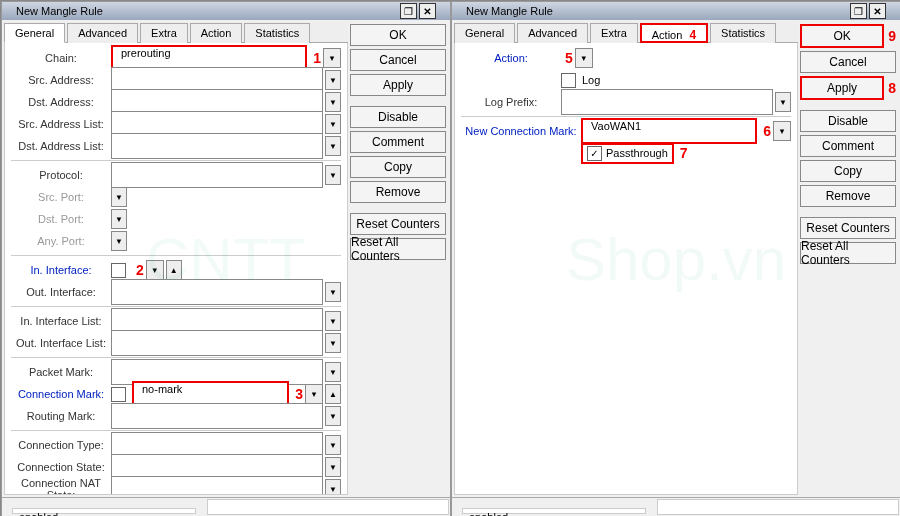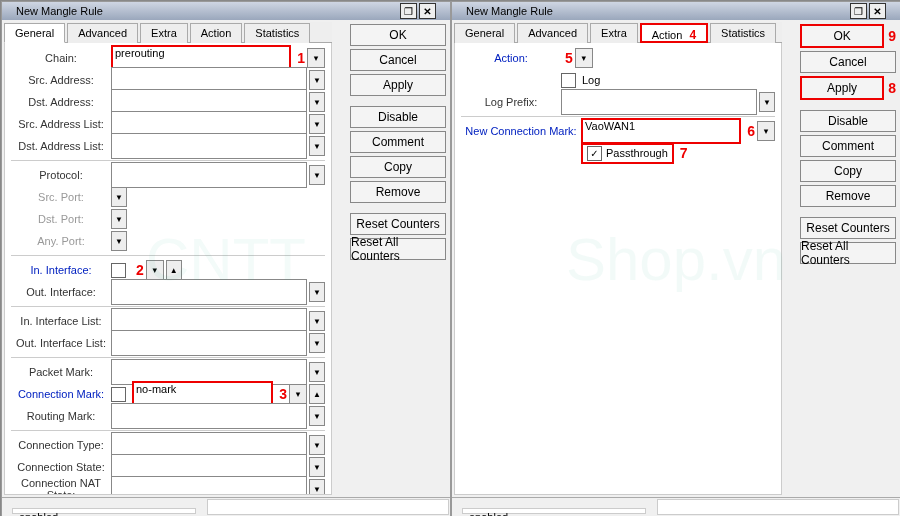--- a/index.html
+++ b/index.html
@@ -2,31 +2,31 @@
 <html><head>
 <meta charset="utf-8">
 <style>
   html,body{margin:0;padding:0;font-family:Tahoma,Arial,sans-serif;font-size:11px;background:#fff;color:#000}
   .wrap{display:flex;width:900px;height:516px;border:1px solid #888}
   .win{flex:1;display:flex;flex-direction:column;border:1px solid #999;background:#f0f0f0;position:relative;overflow:hidden}
   .titlebar{background:linear-gradient(#cfd6e3,#9aa7bc);color:#000;height:18px;display:flex;align-items:center;padding:0 14px;font-size:11px;justify-content:space-between}
   .tb-btns{display:flex;gap:2px}
   .tb-btn{width:15px;height:14px;border:1px solid #333;background:#eee;display:flex;align-items:center;justify-content:center;font-size:10px;cursor:pointer}
   .tb-btn.close{font-weight:bold}
-  .client{flex:1;display:flex;padding:2px;gap:16px;overflow:hidden}
+  .client{flex:1;display:flex;padding:2px;gap:0;overflow:hidden}
   .formarea{flex:1;display:flex;flex-direction:column;background:#f0f0f0}
   .tabs{display:flex;border-bottom:1px solid #aaa;background:#eee;height:20px}
   .tab{padding:3px 10px;border:1px solid #aaa;border-bottom:none;background:#eee;margin-right:2px;cursor:pointer;position:relative;top:1px}
   .tab.active{background:#fff;border-bottom:1px solid #fff}
   .form-inner{flex:1;background:#fff;border:1px solid #ccc;border-top:none;padding:4px 6px;overflow:auto}
   .row{display:flex;align-items:center;height:22px}
   .row label{width:100px;text-align:center;color:#333}
   .row label.blue{color:#0020c0}
   .row .field{flex:1;display:flex;align-items:center;gap:2px}
-  .combo,.txt{height:26px;border:1px solid #888;background:#fff;padding:0 2px;flex:1;min-width:40px;box-sizing:border-box}
+  .combo,.txt{height:26px;border:1px solid #888;background:#fff;padding:0 8px;flex:1;min-width:40px;box-sizing:border-box}
   .drop-btn{width:16px;height:18px;border:1px solid #888;background:#eee;display:flex;align-items:center;justify-content:center;font-size:9px;cursor:pointer}
   .arrow-btn{width:14px;height:18px;border:1px solid #888;background:#eee;display:flex;align-items:center;justify-content:center;font-size:8px;cursor:pointer}
   .sep{height:1px;background:#ccc;margin:3px 0}
   .buttons{width:96px;display:flex;flex-direction:column;gap:3px;padding:2px}
   .btn{height:20px;border:1px solid #888;background:#f4f4f4;display:flex;align-items:center;justify-content:center;cursor:pointer;font-size:12px}
   .status{height:18px;border-top:1px solid #aaa;display:flex;background:#f0f0f0}
   .status-cell{border:1px solid #ccc;padding:2px 6px;background:#fff;margin:10px;flex:0 0 170px}
   .status-sp{flex:1;margin:1px;border:1px solid #ccc;background:#fff}
   .chk{width:13px;height:13px;border:1px solid #666;background:#fff;display:inline-flex;align-items:center;justify-content:center;font-size:10px;margin-right:4px}
   .hl-red{border:2px solid #e00!important}

